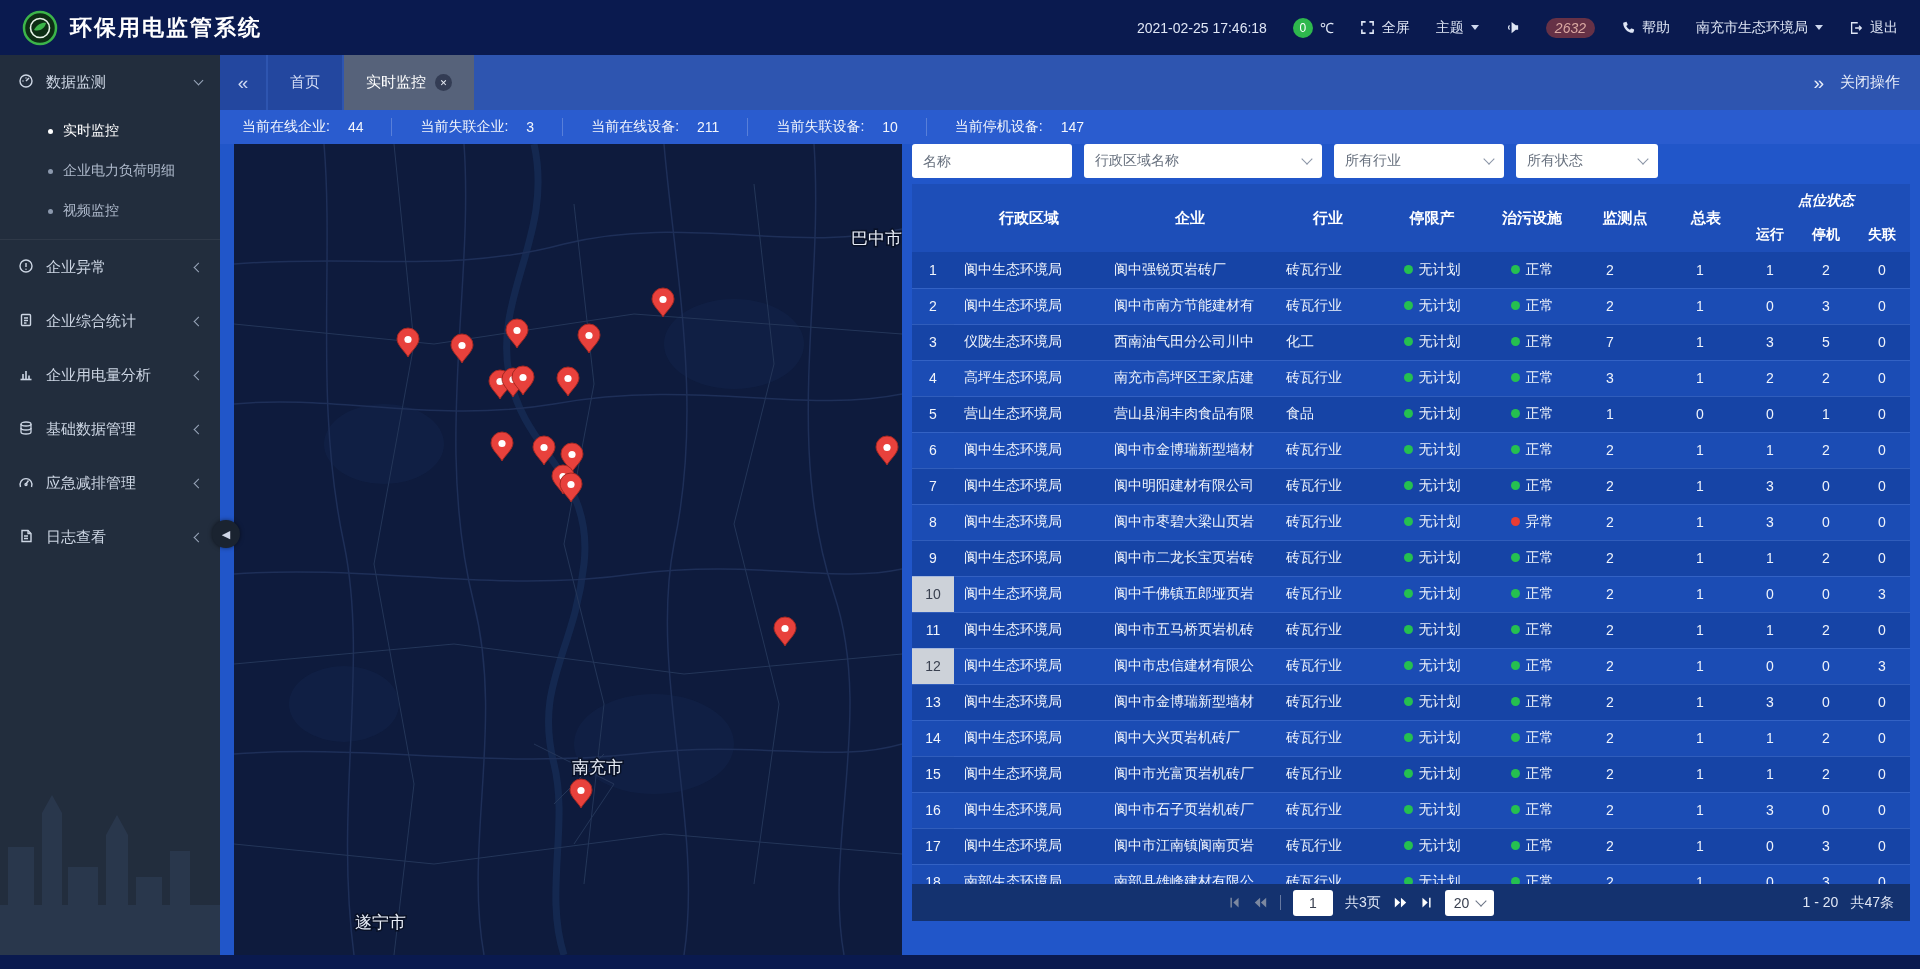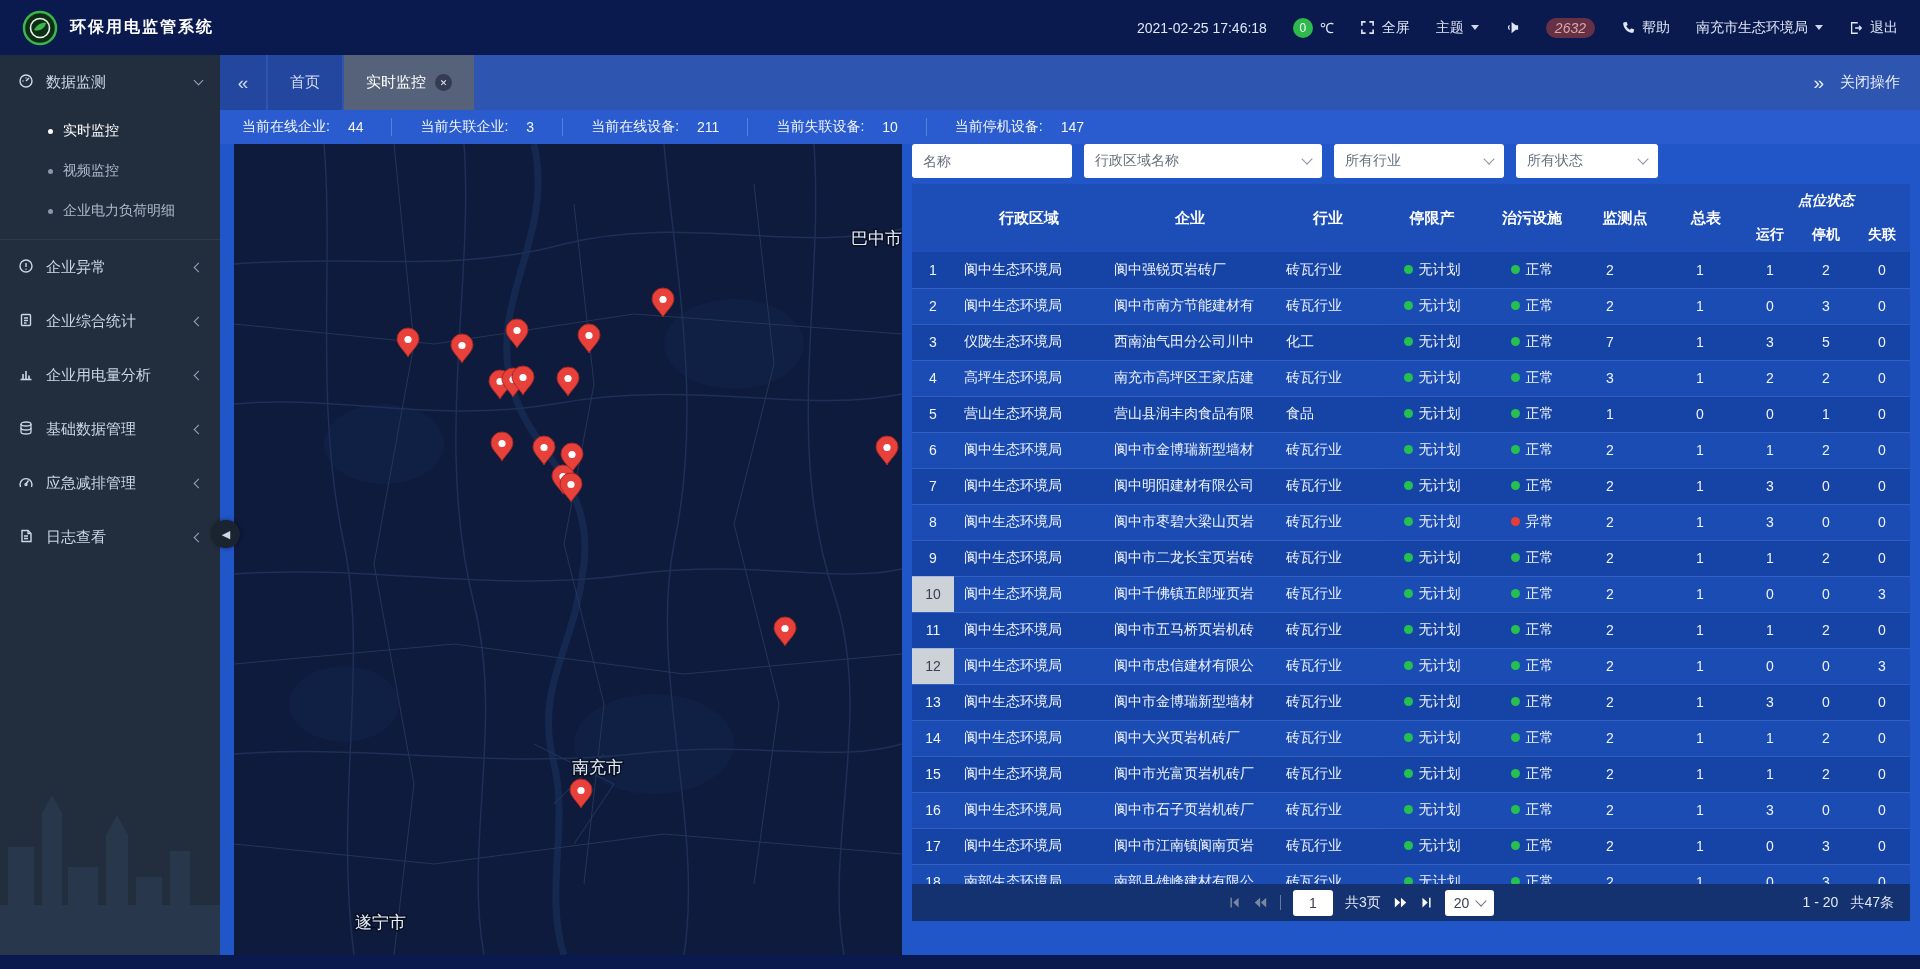--- a/index.html
+++ b/index.html
@@ -3,21 +3,21 @@
 <meta charset="utf-8">
 <style>
   * { margin:0; padding:0; box-sizing:border-box; font-family:"Liberation Sans", sans-serif; }
   html,body { background:#071038; }
   .app { position:relative; width:1920px; height:969px; background:#0a1a4f; overflow:hidden; color:#fff; }
 
   
   .header { position:absolute; top:0; left:0; right:0; height:55px; background:#0a1a4f; display:flex; align-items:center; padding:0 22px; }
   .brand { display:flex; align-items:center; gap:12px; }
   .logo { width:36px; height:36px; }
-  .app-title { font-size:16px; font-weight:bold; letter-spacing:2px; color:#ffffff; }
+  .app-title { font-size:22px; font-weight:bold; letter-spacing:2px; color:#ffffff; }
   .header-right { margin-left:auto; display:flex; align-items:center; gap:26px; font-size:14px; color:#dfe6f5; }
   .hitem { display:flex; align-items:center; gap:7px; white-space:nowrap; }
   .temp-badge { width:20px; height:20px; border-radius:50%; background:#2eb84d; color:#fff; font-size:12px; display:flex; align-items:center; justify-content:center; }
   .alert-badge { background:rgba(193,72,62,.5); color:#dba9a2; padding:2px 9px; border-radius:11px; font-size:14px;font-style:italic; }
   .caret { width:0; height:0; border-left:4px solid transparent; border-right:4px solid transparent; border-top:5px solid #cfd8ee; display:inline-block; }
   .hicon { display:inline-flex; color:#dfe6f5; }
 
   
   .sidebar { position:absolute; top:55px; left:0; bottom:14px; width:220px; background:#222d3d; overflow:hidden; }
   .menu-group { height:54px; display:flex; align-items:center; gap:12px; padding:0 18px; font-size:15px; color:#cdd6e4; cursor:pointer; }
@@ -169,25 +169,25 @@
           <span class="mg-label">数据监测</span>
           <span class="mg-chevron down"></span>
         </div>
         <div class="menu-children">
           <div class="menu-child active">
             <span class="dot-bullet"></span>
             <span class="mc-label">实时监控</span>
           </div>
           <div class="menu-child">
             <span class="dot-bullet"></span>
-            <span class="mc-label">视频监控</span>
+            <span class="mc-label">企业电力负荷明细</span>
           </div>
           <div class="menu-child">
             <span class="dot-bullet"></span>
-            <span class="mc-label">企业电力负荷明细</span>
+            <span class="mc-label">视频监控</span>
           </div>
         </div>
         <div class="menu-group">
           <span class="mg-icon"><svg viewBox="0 0 16 16" width="16" height="16" fill="none" stroke="currentColor" stroke-width="1.4">
               <circle cx="8" cy="8" r="6"></circle>
               <path d="M8 5v4"></path>
               <circle cx="8" cy="11.2" r=".7" fill="currentColor" stroke="none"></circle>
             </svg></span>
           <span class="mg-label">企业异常</span>
           <span class="mg-chevron left"></span>

